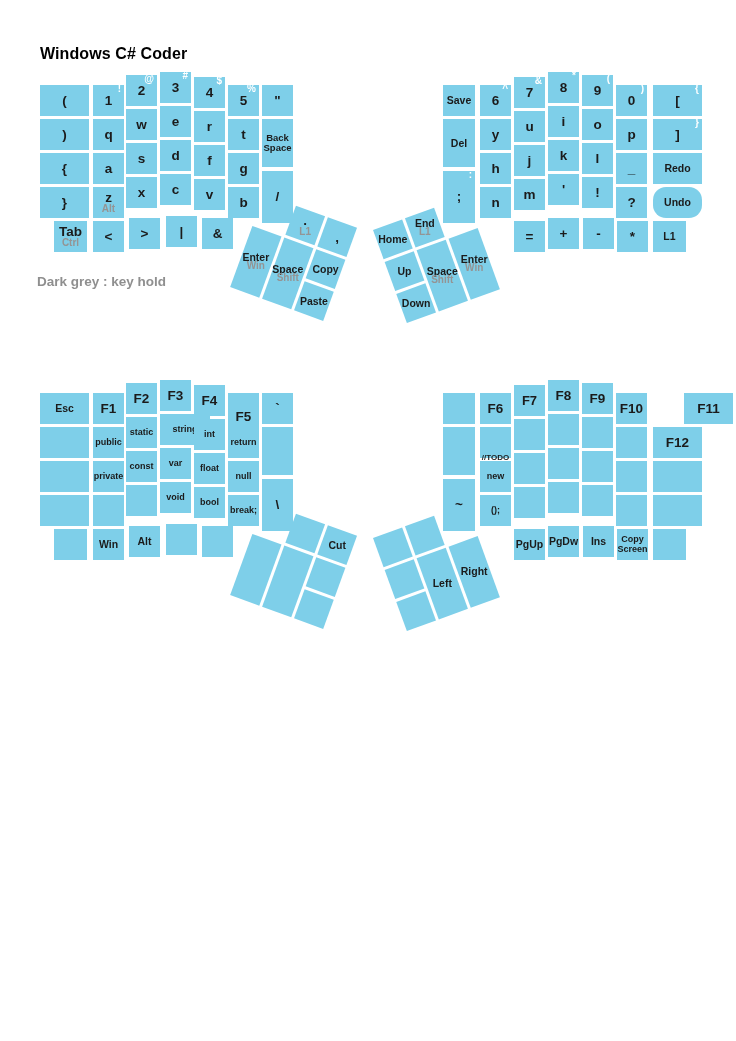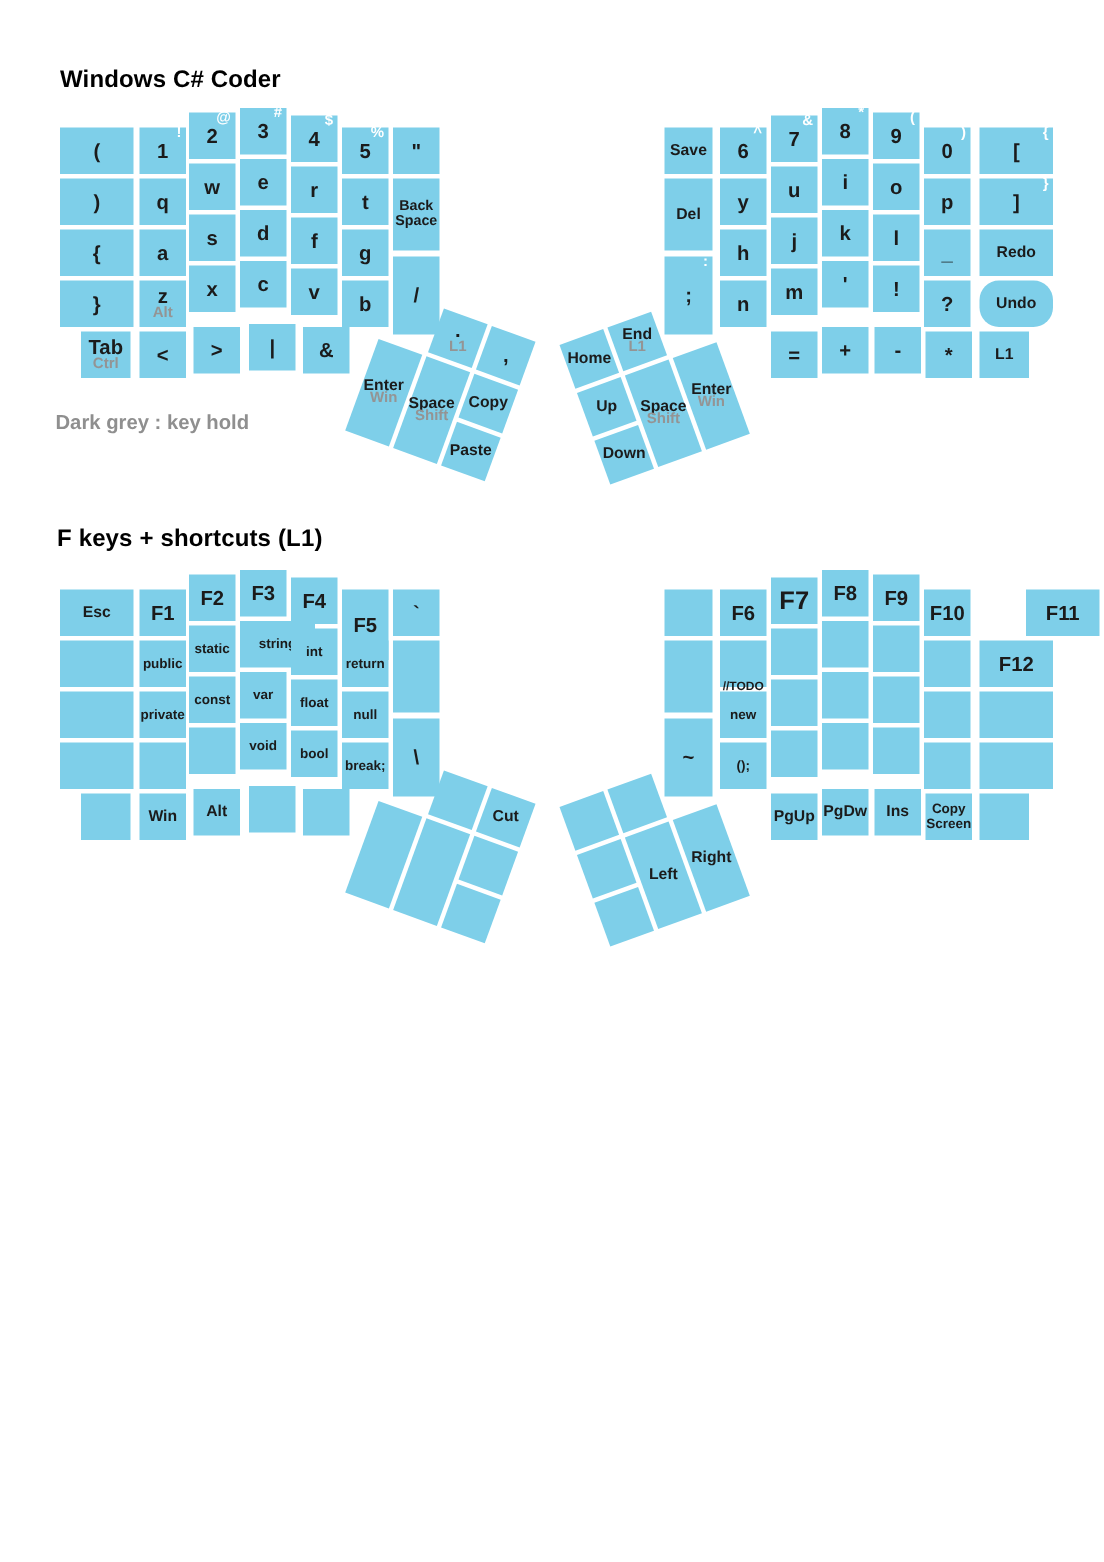--- a/index.html
+++ b/index.html
@@ -440,21 +440,20 @@
           <span class="kl" style="font-size: 13.5px;">*</span>
         </div>
       </div>
       <div class="key" style="left: 653px; top: 221px; width: 33px; height: 31px;">
         <div class="kin">
           <span class="kl" style="font-size: 10.5px;">L1</span>
         </div>
       </div>
     </div>
   <div class="legend">Dark grey : key hold</div>
-  <h1 class="title" id="title-1">F keys + shortcuts (L1)</h1>
   <div class="board" id="board-1">
       <div class="cluster" style="left: 264px; top: 502px; transform: rotate(20deg);">
         <div class="key" style="left: 0px; top: 34px; width: 31px; height: 65px;">
           <div class="kin" style="transform: rotate(-20deg);"></div>
         </div>
         <div class="key" style="left: 34px; top: 0px; width: 31px; height: 31px;">
           <div class="kin" style="transform: rotate(-20deg);"></div>
         </div>
         <div class="key" style="left: 34px; top: 34px; width: 31px; height: 65px;">
           <div class="kin" style="transform: rotate(-20deg);"></div>
@@ -663,21 +662,21 @@
           <span class="kl" style="font-size: 9px;">new</span>
         </div>
       </div>
       <div class="key" style="left: 480px; top: 495px; width: 31px; height: 31px;">
         <div class="kin">
           <span class="kl" style="font-size: 9px;">();</span>
         </div>
       </div>
       <div class="key" style="left: 514px; top: 385px; width: 31px; height: 31px;">
         <div class="kin">
-          <span class="kl" style="font-size: 17px;">F7</span>
+          <span class="kl" style="font-size: 13px;">F7</span>
         </div>
       </div>
       <div class="key" style="left: 514px; top: 419px; width: 31px; height: 31px;">
         <div class="kin"></div>
       </div>
       <div class="key" style="left: 514px; top: 453px; width: 31px; height: 31px;">
         <div class="kin"></div>
       </div>
       <div class="key" style="left: 514px; top: 487px; width: 31px; height: 31px;">
         <div class="kin"></div>

